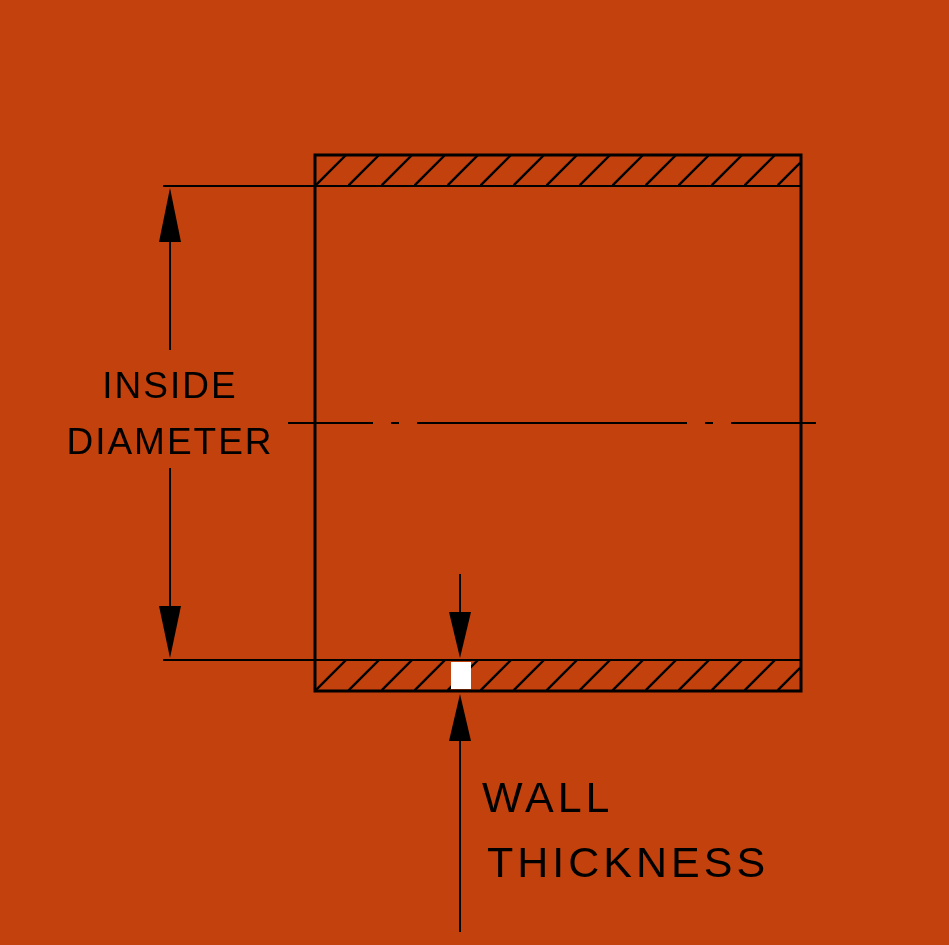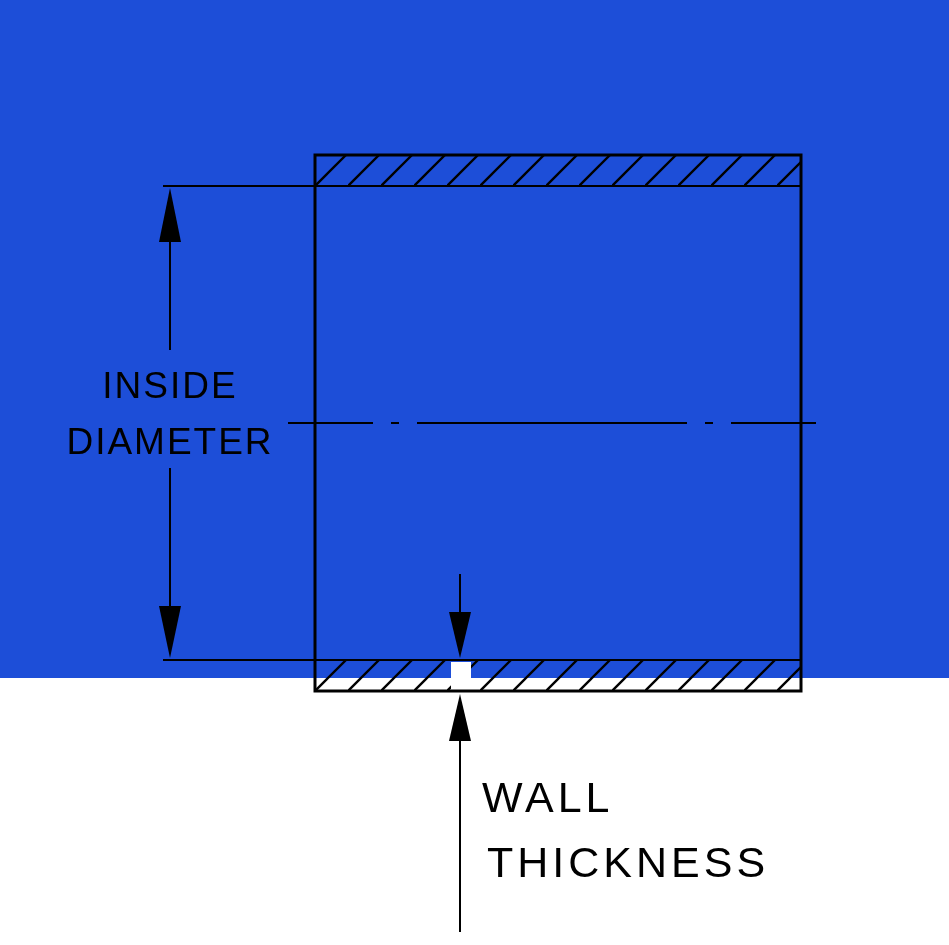--- a/index.html
+++ b/index.html
@@ -7,22 +7,22 @@
     padding: 0;
     background: #ffffff;
     width: 949px;
     height: 945px;
     overflow: hidden;
     font-family: "Liberation Sans", sans-serif;
   }
   .diagram-wrap {
     position: relative;
     width: 949px;
-    height: 678px;
-    background: #1d4ed8;
+    height: 945px;
+    background: #c2410c;
   }
   svg { display: block; }
   .thick { stroke: #000000; stroke-width: 3; fill: none; }
   .mid   { stroke: #000000; stroke-width: 2.2; fill: none; }
   .thin  { stroke: #000000; stroke-width: 2; fill: none; }
   .solid { fill: #000000; stroke: none; }
   .dimtext {
     fill: #000000;
     font-family: "Liberation Sans", sans-serif;
     font-size: 37px;

